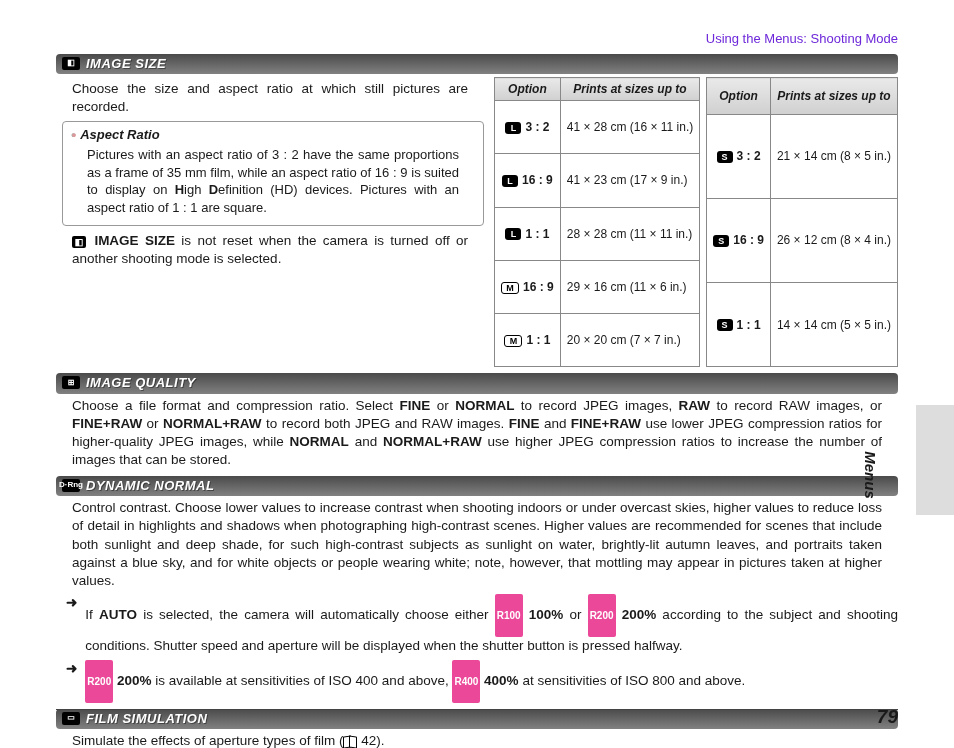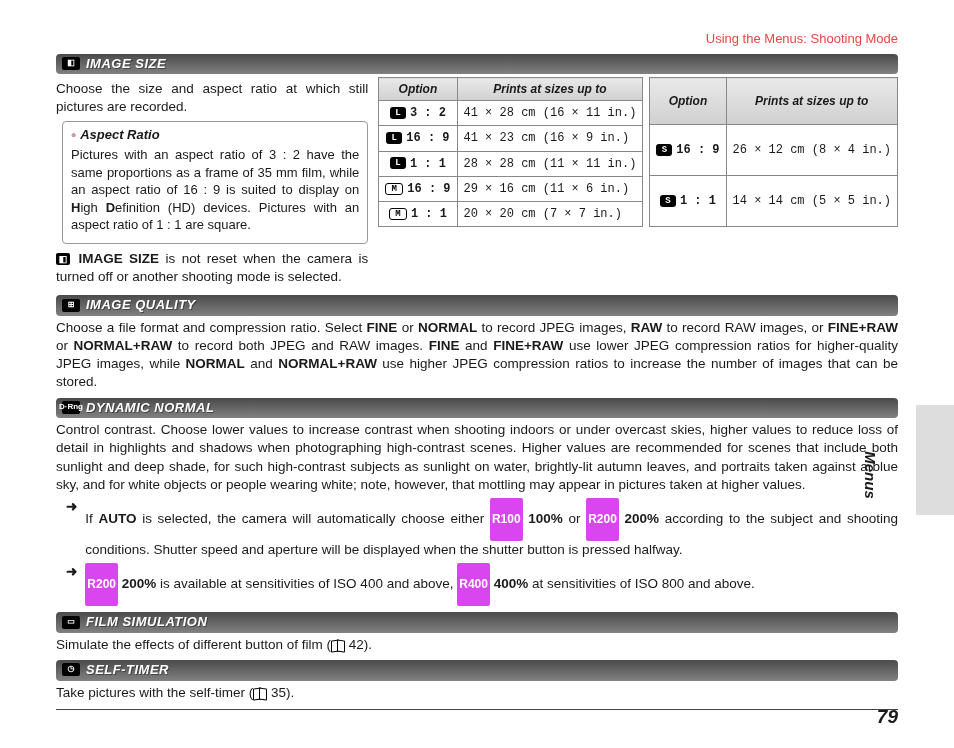--- a/index.html
+++ b/index.html
@@ -15,21 +15,21 @@
     position: relative;
     line-height: 1.35;
   }
   .page {
     padding: 30px 56px 0 56px;
     position: relative;
   }
   .top-header {
     text-align: right;
     font-size: 13px;
-    color: #ef4444;
+    color: #6d28d9;
     margin-bottom: 6px;
   }
   .section-header {
     background: linear-gradient(to bottom, #4a4a4a 0%, #818181 100%);
     color: #fff;
     border-radius: 4px;
     padding: 1px 6px 2px 6px;
     font-weight: bold;
     font-size: 13px;
     margin: 6px 0 3px 0;
@@ -88,23 +88,22 @@
   }
   table.size-table th {
     background: linear-gradient(to bottom, #e9e9e9, #d0d0d0);
     border: 1px solid #888;
     padding: 3px 6px;
     font-weight: bold;
     font-style: italic;
   }
   table.size-table td {
     border: 1px solid #888;
-    padding: 4px 6px;
+    padding: 18px 6px;
     white-space: nowrap;
-    font-family: Liberation Mono, monospace;
   }
   table.size-table td.opt { text-align:center; }
   .badge {
     display: inline-block;
     background: #000;
     color: #fff;
     border-radius: 3px;
     width: 16px;
     text-align: center;
     font-size: 9px;
@@ -124,33 +123,33 @@
     width:14px;
     height:12px;
     font-size:9px;
     text-align:center;
     line-height:12px;
     font-weight:bold;
     margin-right:2px;
     vertical-align:middle;
   }
 
-  .body-text { text-align: justify; margin: 3px 0; }
+  .body-text { text-align: justify; margin: 3px 16px; }
   .bold { font-weight: bold; }
 
   .bullet-row { display:flex; gap:8px; margin:4px 0 2px 10px; text-align: justify;}
   .bullet-row .bmark { font-weight:bold; flex-shrink:0; }
   .bullet-row .btext { flex:1; }
 
   .r-badge {
     display:inline-block;
-    background:#d946ef;
+    background:#ec4899;
     color:#fff;
     border-radius:2px;
-    font-size:12px;
+    font-size:10px;
     padding:16px 2px;
     line-height:11px;
     font-weight:bold;
     vertical-align:middle;
   }
 
   .side-tab {
     position:absolute;
     right:0;
     top:405px;
@@ -248,21 +247,21 @@
             <tr>
               <th>Option</th>
               <th>Prints at sizes up to</th>
             </tr>
         <tr>
               <td class="opt"><span class="badge white">L</span><b>3 : 2</b></td>
               <td>41 × 28 cm (16 × 11 in.)</td>
             </tr>
         <tr>
               <td class="opt"><span class="badge white">L</span><b>16 : 9</b></td>
-              <td>41 × 23 cm (16 × 9 in.)</td>
+              <td>41 × 23 cm (17 × 9 in.)</td>
             </tr>
         <tr>
               <td class="opt"><span class="badge white">L</span><b>1 : 1</b></td>
               <td>28 × 28 cm (11 × 11 in.)</td>
             </tr>
         <tr>
               <td class="opt"><span class="badge m">M</span><b>16 : 9</b></td>
               <td>29 × 16 cm (11 × 6 in.)</td>
             </tr>
         <tr>
@@ -271,20 +270,24 @@
             </tr>
       </tbody>
         </table>
       <table class="size-table">
         <tbody>
             <tr>
               <th>Option</th>
               <th>Prints at sizes up to</th>
             </tr>
         <tr>
+              <td class="opt"><span class="badge white">S</span><b>3 : 2</b></td>
+              <td>21 × 14 cm (8 × 5 in.)</td>
+            </tr>
+        <tr>
               <td class="opt"><span class="badge white">S</span><b>16 : 9</b></td>
               <td>26 × 12 cm (8 × 4 in.)</td>
             </tr>
         <tr>
               <td class="opt"><span class="badge white">S</span><b>1 : 1</b></td>
               <td>14 × 14 cm (5 × 5 in.)</td>
             </tr>
       </tbody>
         </table>
     </div>
@@ -315,21 +318,21 @@
     <span class="btext">
       <span class="r-badge">R200</span><span class="bold"> 200%</span><span> is available at sensitivities of ISO 400 and above, </span><span class="r-badge">R400</span><span class="bold"> 400%</span><span> at sensitivities of ISO 800 and above.</span>
     </span>
   </div>
 
   <div class="section-header">
     <span class="hicon">▭</span>
     <span class="ht">FILM SIMULATION</span>
   </div>
   <div class="body-text">
-    <span>Simulate the effects of different button of film (</span><span class="book-icon"></span><span> 42).</span>
+    <span>Simulate the effects of aperture types of film (</span><span class="book-icon"></span><span> 42).</span>
   </div>
 
   <div class="section-header">
     <span class="hicon">◷</span>
     <span class="ht">SELF-TIMER</span>
   </div>
   <div class="body-text">
     <span>Take pictures with the self-timer (</span><span class="book-icon"></span><span> 35).</span>
   </div>
 </div>

